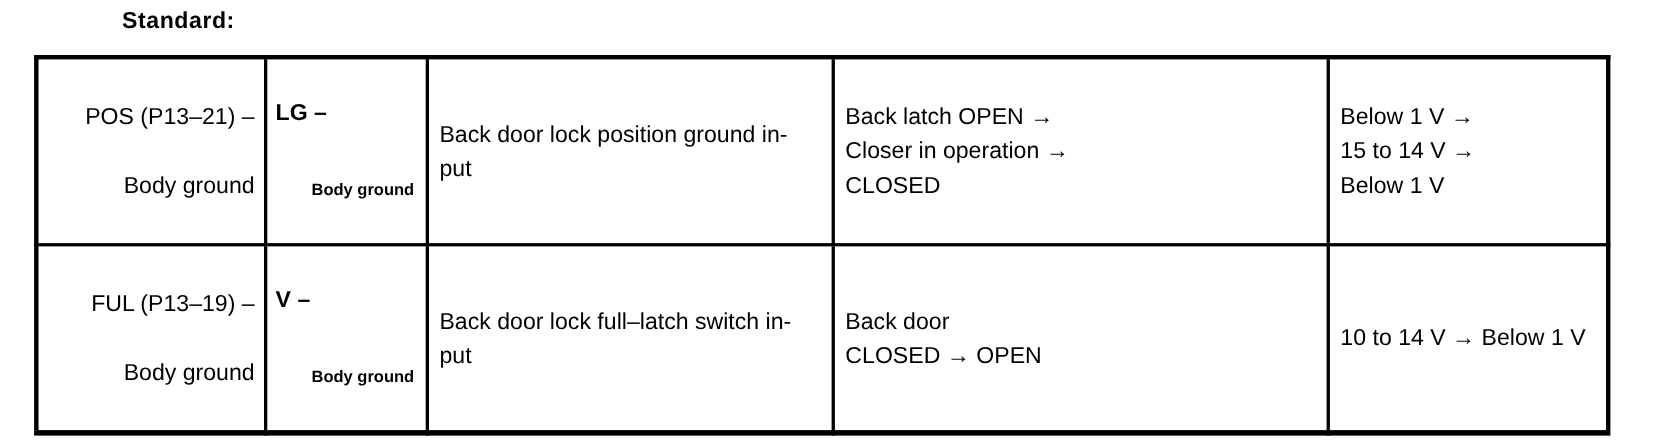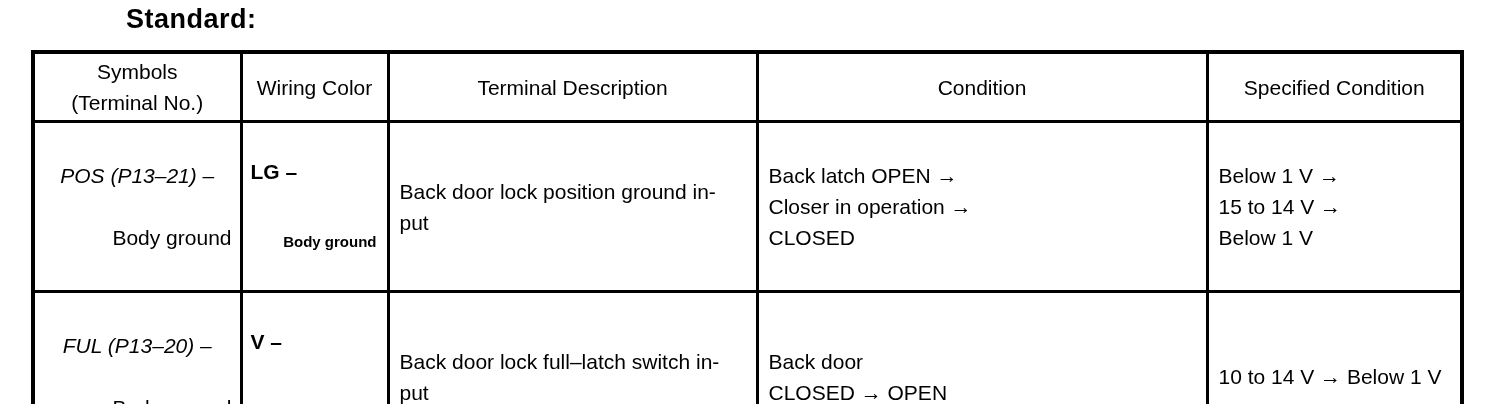--- a/index.html
+++ b/index.html
@@ -3,22 +3,22 @@
 <meta charset="utf-8">
 <style>
   * { margin: 0; padding: 0; box-sizing: border-box; }
   html, body { background: #ffffff; }
   body {
     width: 1504px; height: 404px; position: relative;
     font-family: "Liberation Sans", "DejaVu Sans", sans-serif;
     color: #000000;
   }
   .title {
-    position: absolute; left: 126px; top: 4px;
-    font-size: 27px; font-weight: bold; line-height: 30px;
+    position: absolute; left: 111px; top: 4px;
+    font-size: 21px; font-weight: bold; line-height: 30px;
     letter-spacing: 0.5px;
   }
   table.spec {
     position: absolute; left: 31px; top: 50px;
     width: 1429px; table-layout: fixed;
     border-collapse: collapse;
     border: 4px solid #000;
     border-bottom-width: 5px;
   }
   table.spec th, table.spec td {
@@ -29,49 +29,41 @@
     overflow: hidden;
   }
   table.spec th {
     font-weight: normal; text-align: center;
     padding: 2px 4px;
   }
   tr.r-head { height: 65px; }
   tr.r-tall { height: 97px; }
   tr.r-short { height: 69px; }
   td.c-sym { padding: 2px 8px; }
-  td.c-sym .sym-l1 { text-align: center; font-style: italic; }
+  td.c-sym .sym-l1 { text-align: right; }
   td.c-sym .sym-l2 { text-align: right; }
   td.c-wire { padding: 2px 10px 2px 8px; font-size: 16px; line-height: 24px; font-weight: bold; }
   td.c-wire .wire-l1 { text-align: left; }
   td.c-wire .wire-l2 { text-align: right; font-size: 15px; margin-top: 8px; }
   td.c-desc, td.c-cond, td.c-spec { text-align: left; padding: 2px 8px 2px 10px; }
 </style>
 </head>
 <body>
 
 <div class="title">Standard:</div>
 
 <table class="spec">
   <colgroup>
     <col style="width:208px">
     <col style="width:147px">
     <col style="width:369px">
     <col style="width:450px">
     <col style="width:255px">
   </colgroup>
   <tbody>
-    <tr class="r-head">
-      <th>Symbols
-(Terminal No.)</th>
-      <th>Wiring Color</th>
-      <th>Terminal Description</th>
-      <th>Condition</th>
-      <th>Specified Condition</th>
-    </tr>
 
     <tr class="r-tall">
       <td class="c-sym">
         <div class="sym-l1">POS (P13–21) –</div>
         <div class="sym-l2">Body ground</div>
       </td>
       <td class="c-wire">
         <div class="wire-l1">LG –</div>
         <div class="wire-l2">Body ground</div>
       </td>
@@ -80,21 +72,21 @@
       <td class="c-cond">Back latch OPEN →
 Closer in operation →
 CLOSED</td>
       <td class="c-spec">Below 1 V →
 15 to 14 V →
 Below 1 V</td>
     </tr>
 
     <tr class="r-short">
       <td class="c-sym">
-        <div class="sym-l1">FUL (P13–20) –</div>
+        <div class="sym-l1">FUL (P13–19) –</div>
         <div class="sym-l2">Body ground</div>
       </td>
       <td class="c-wire">
         <div class="wire-l1">V –</div>
         <div class="wire-l2">Body ground</div>
       </td>
       <td class="c-desc">Back door lock full–latch switch in-
 put</td>
       <td class="c-cond">Back door
 CLOSED → OPEN</td>

